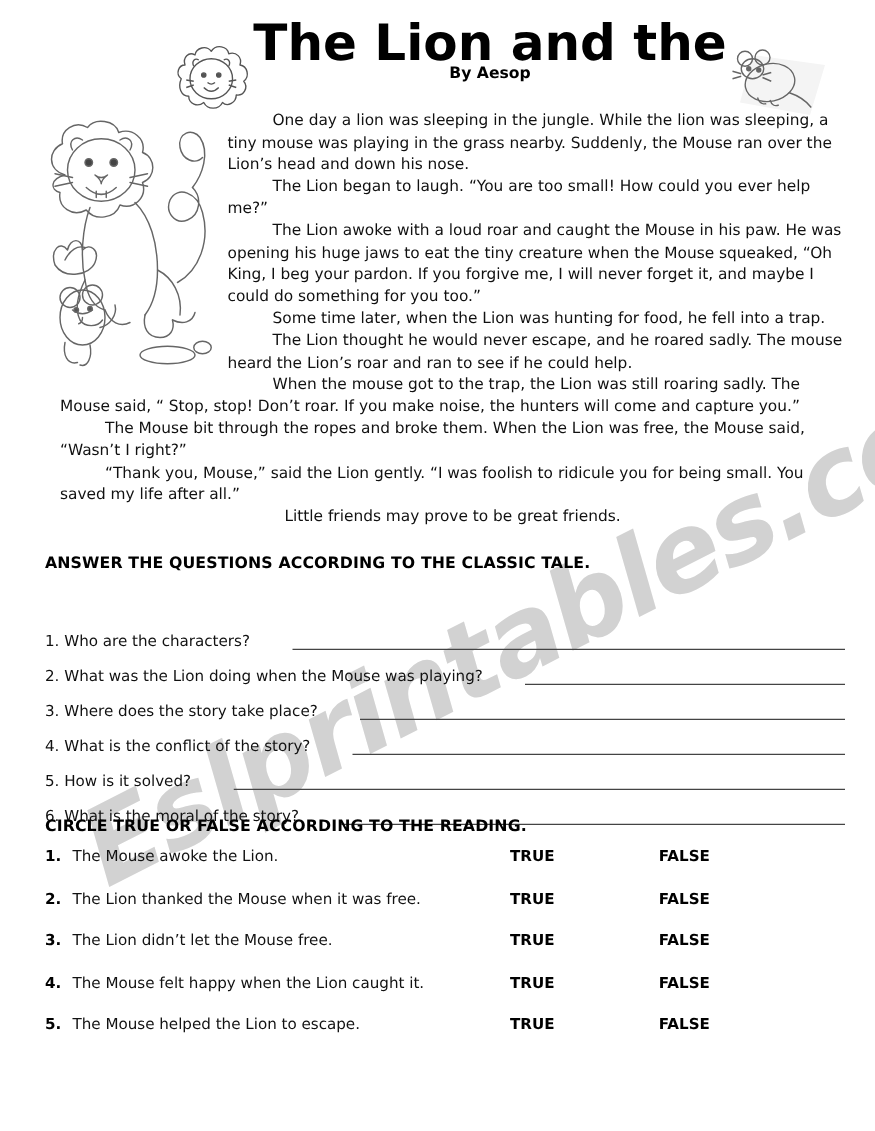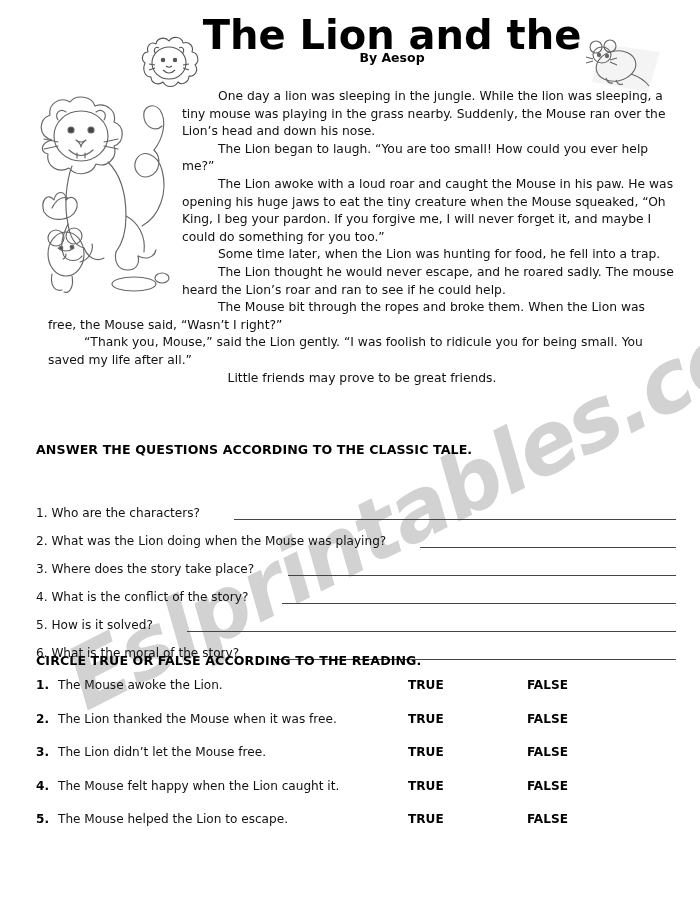--- a/index.html
+++ b/index.html
@@ -305,20 +305,21 @@
     </svg>
   </div>
 
   <div class="story">
     <div class="story-float"></div>
     <p>One day a lion was sleeping in the jungle. While the lion was sleeping, a tiny mouse was playing in the grass nearby. Suddenly, the Mouse ran over the Lion’s head and down his nose.</p>
     <p>The Lion began to laugh. “You are too small! How could you ever help me?”</p>
     <p>The Lion awoke with a loud roar and caught the Mouse in his paw. He was opening his huge jaws to eat the tiny creature when the Mouse squeaked, “Oh King, I beg your pardon. If you forgive me, I will never forget it, and maybe I could do something for you too.”</p>
     <p>Some time later, when the Lion was hunting for food, he fell into a trap.</p>
     <p>The Lion thought he would never escape, and he roared sadly. The mouse heard the Lion’s roar and ran to see if he could help.</p>
+    <p>When the mouse got to the trap, the Lion was still roaring sadly. The Mouse said, “ Stop, stop! Don’t roar. If you make noise, the hunters will come and capture you.”</p>
     <p>The Mouse bit through the ropes and broke them. When the Lion was free, the Mouse said, “Wasn’t I right?”</p>
     <p>“Thank you, Mouse,” said the Lion gently. “I was foolish to ridicule you for being small. You saved my life after all.”</p>
     <p class="moral">Little friends may prove to be great friends.</p>
   </div>
 
   <div class="section-heading" id="answer-heading">ANSWER THE QUESTIONS ACCORDING TO THE CLASSIC TALE.</div>
 
   <div class="questions">
     <div class="q-row">
       <span class="q-text">1. Who are the characters?</span>

